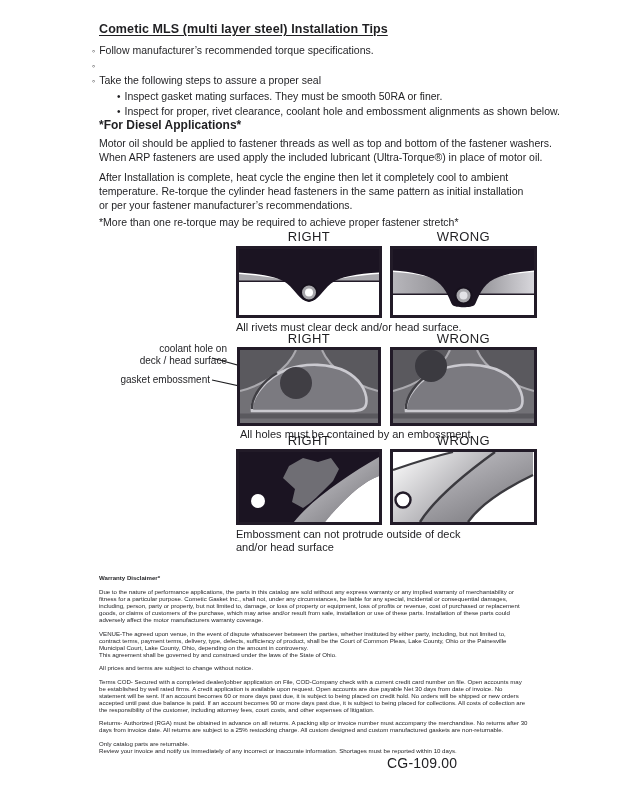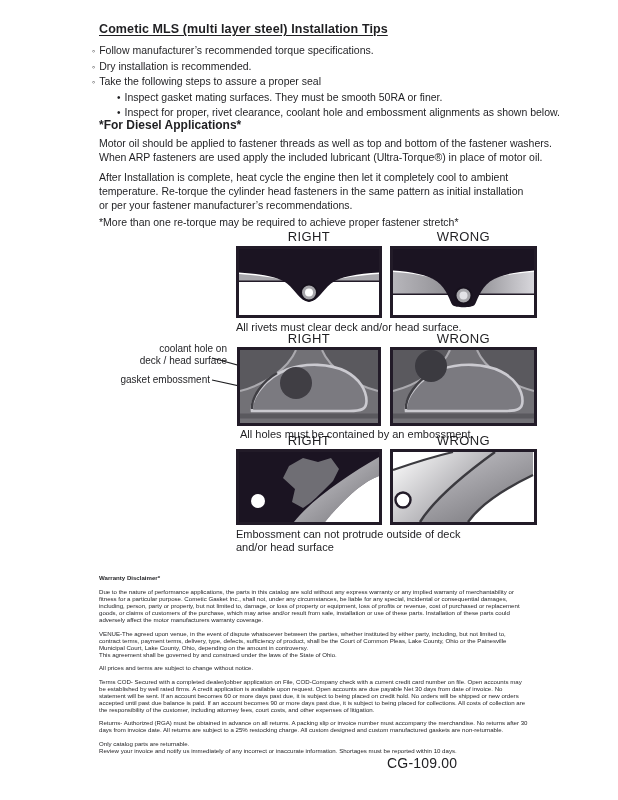--- a/index.html
+++ b/index.html
@@ -32,21 +32,20 @@
 
   <div class="title">Cometic MLS (multi layer steel) Installation Tips</div>
 
   <div class="intro">
     <div class="row">
       <span class="mk">◦</span>
       <span>Follow manufacturer’s recommended torque specifications.</span>
     </div>
     <div class="row">
       <span class="mk">◦</span>
-      <span>Dry installation is recommended.</span>
     </div>
     <div class="row">
       <span class="mk">◦</span>
       <span>Take the following steps to assure a proper seal</span>
     </div>
     <div class="row sub">
       <span class="mk2">•</span>
       <span>Inspect gasket mating surfaces.  They must be smooth 50RA or finer.</span>
     </div>
     <div class="row sub">

